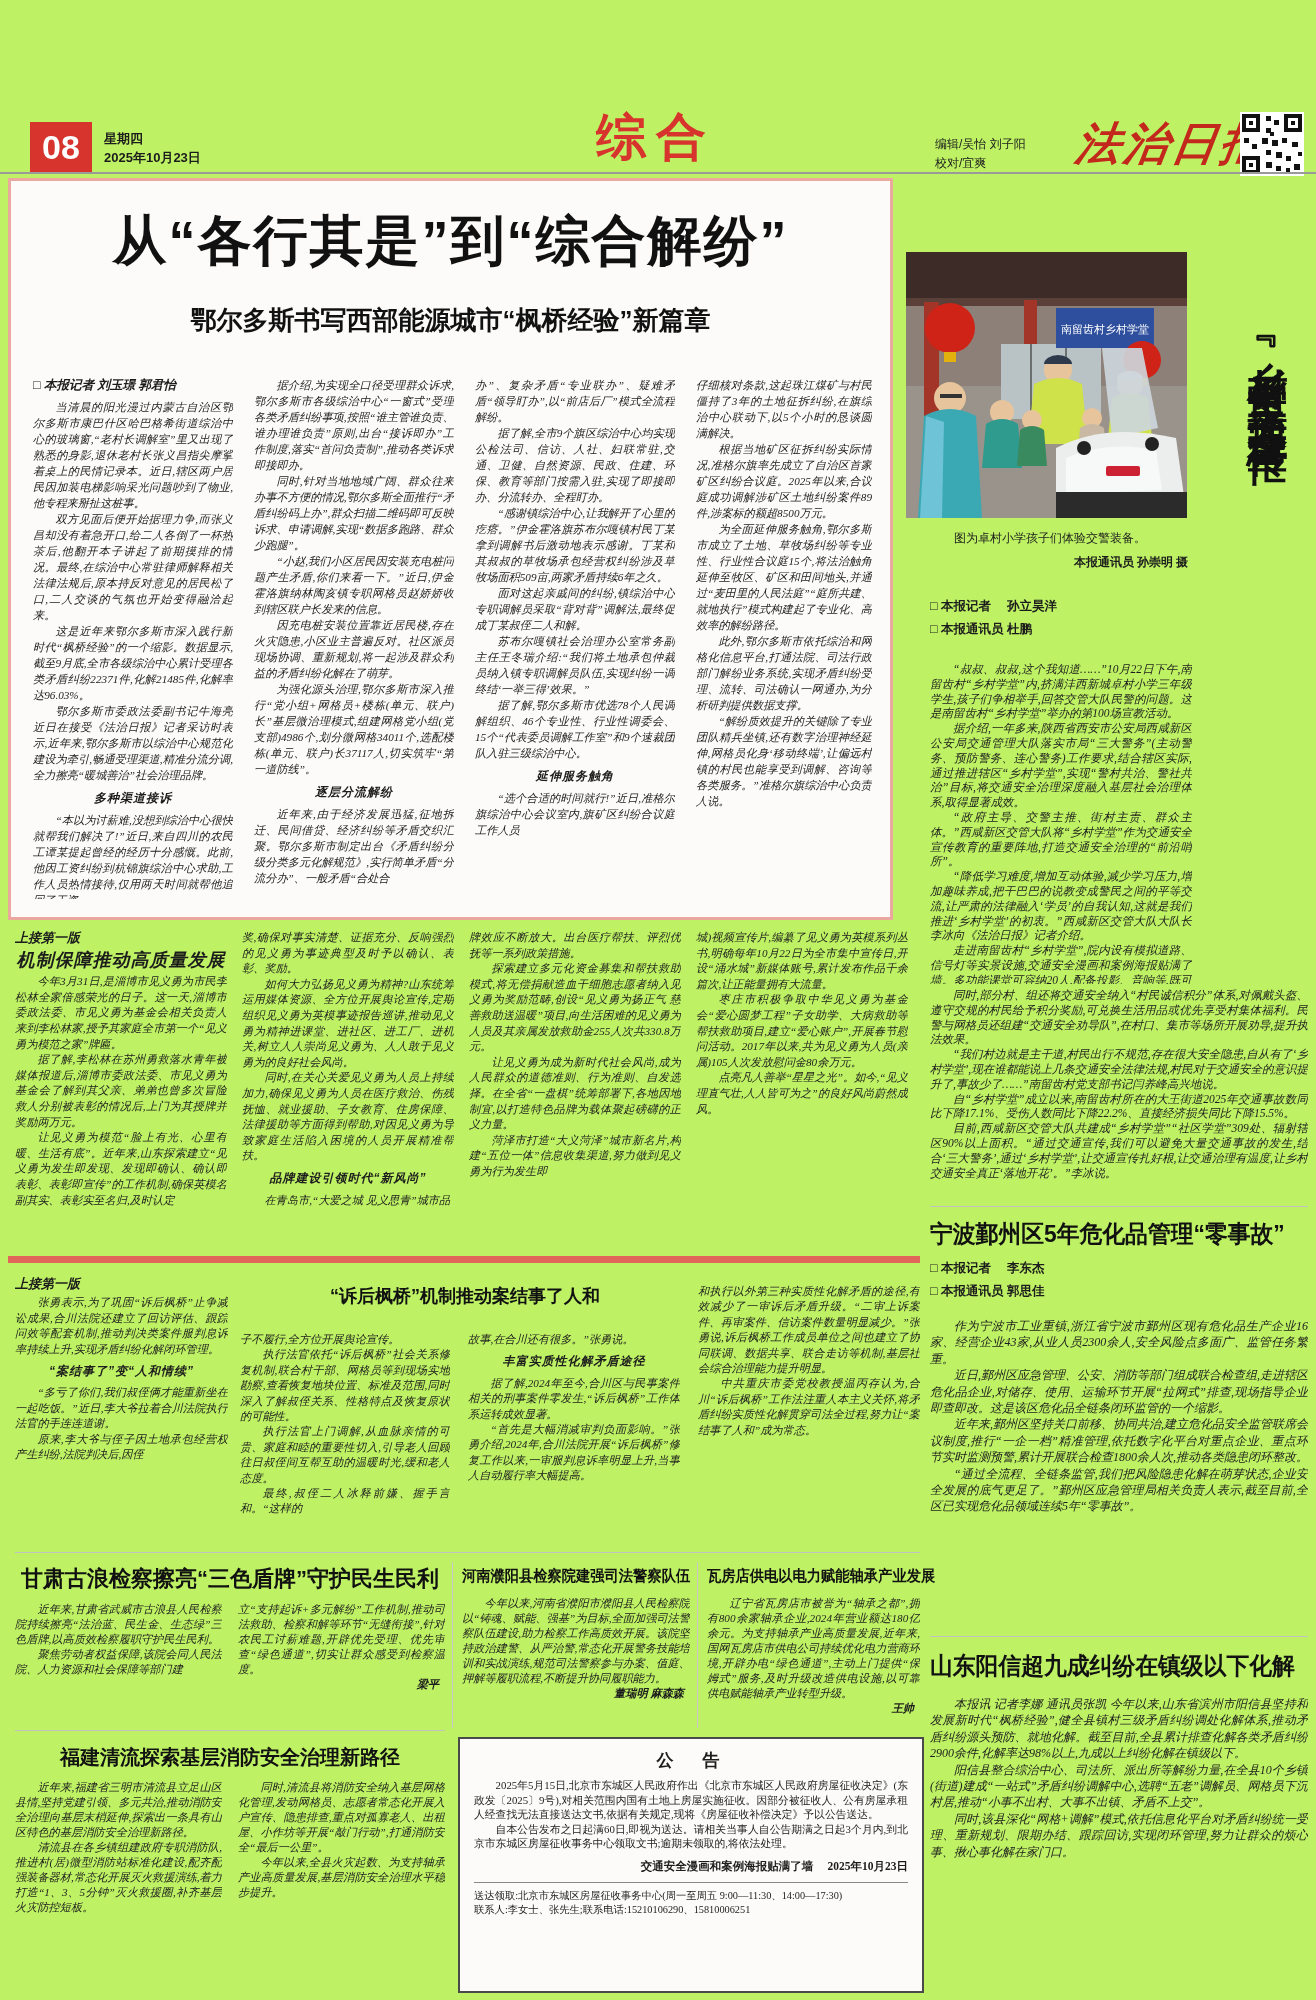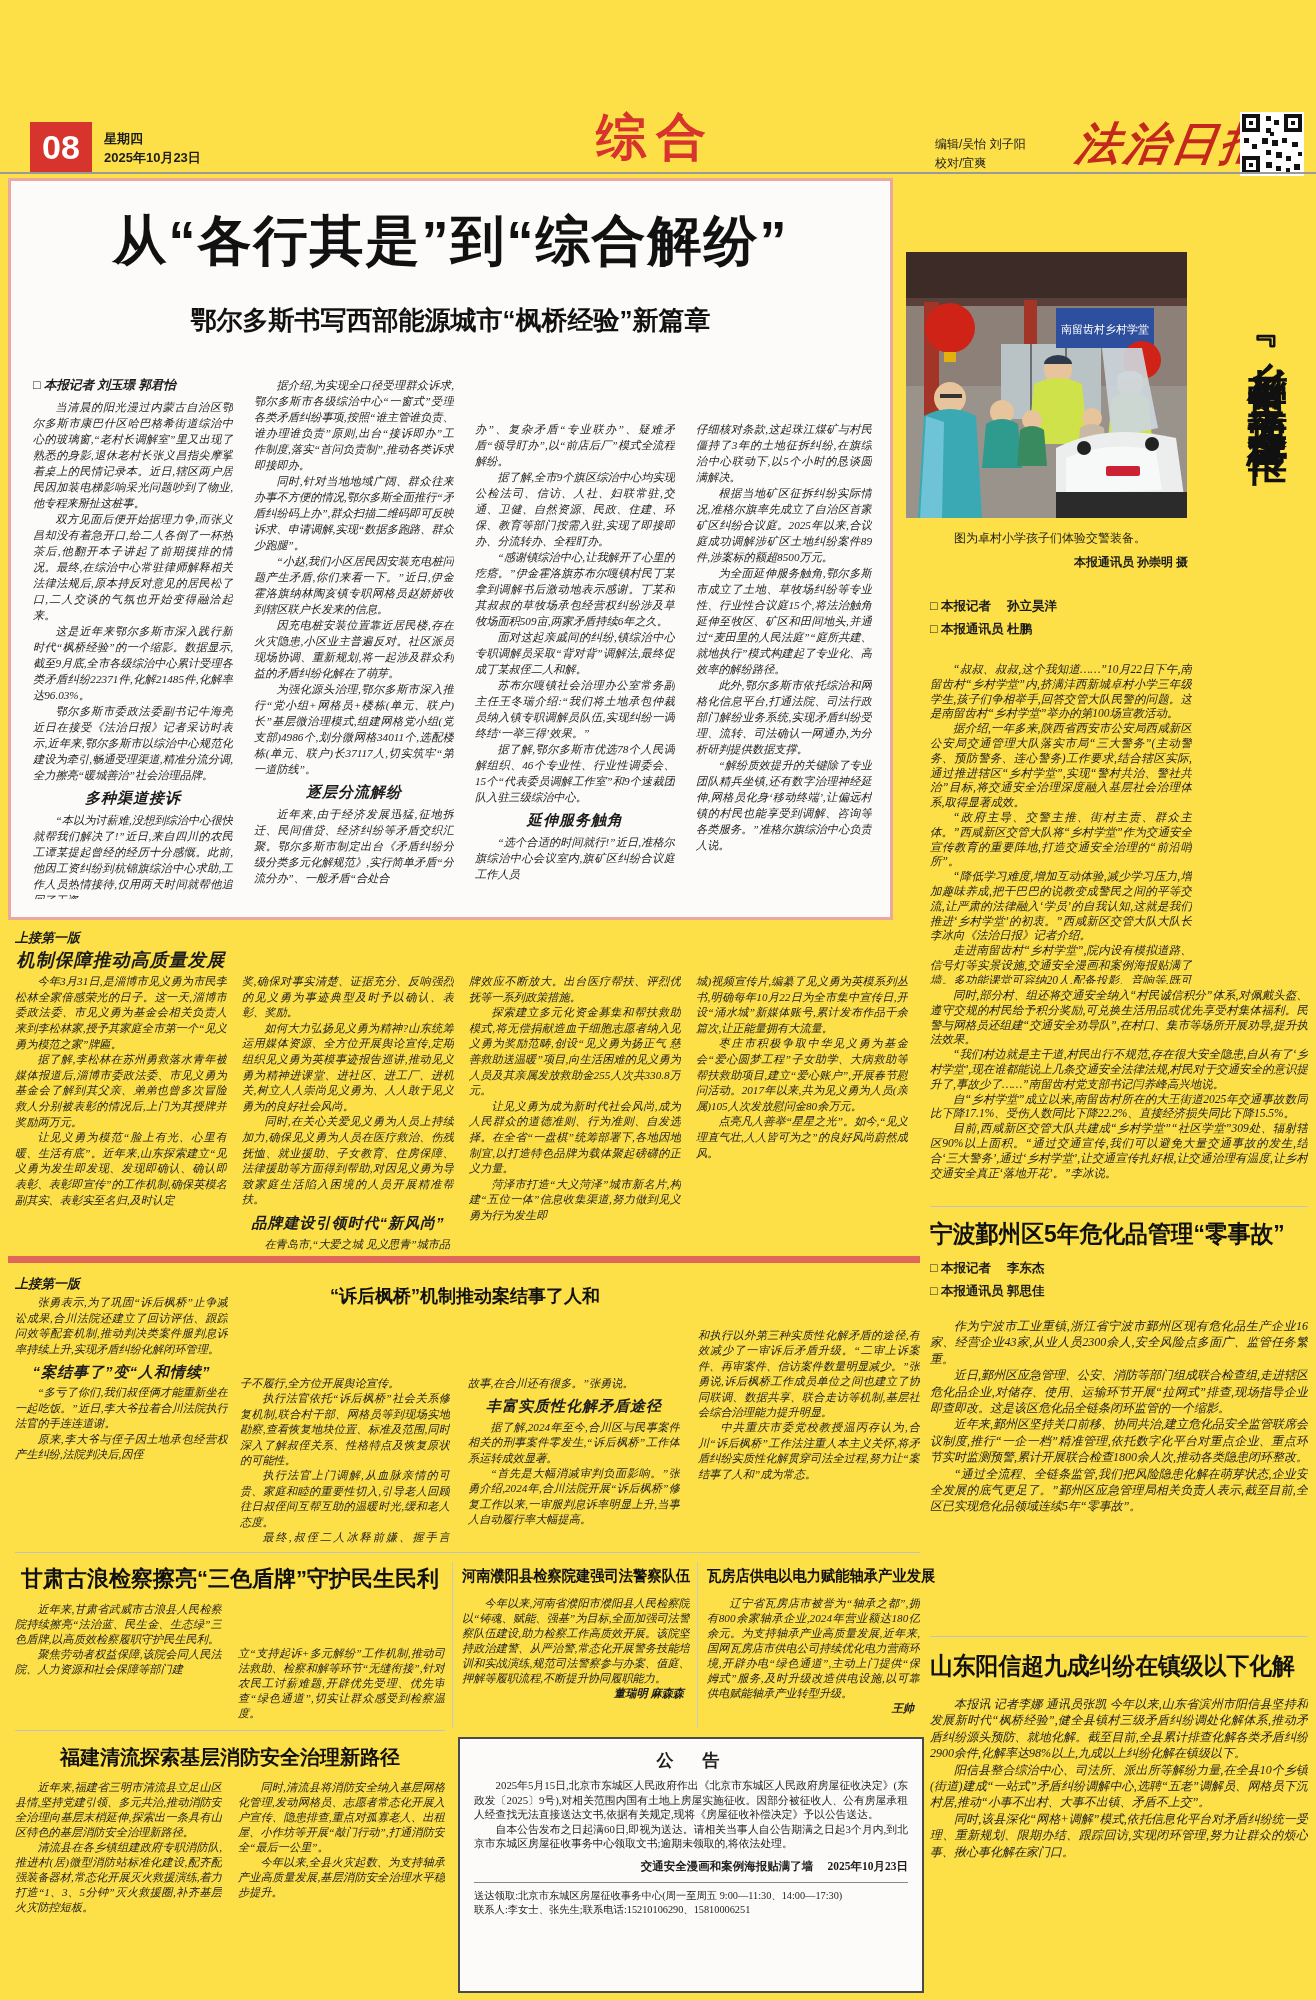--- a/index.html
+++ b/index.html
@@ -1,26 +1,26 @@
 <!DOCTYPE html>
 <html><head>
 <meta charset="utf-8">
 <style>
   html,body{margin:0;padding:0;background:#e9e7e2;}
-  #paper{position:relative;width:1316px;height:2000px;background:#fde047;margin:0 auto;overflow:hidden;
+  #paper{position:relative;width:1316px;height:2000px;background:#bef264;margin:0 auto;overflow:hidden;
          font-family:"Liberation Serif",serif;color:#1c1c1c;}
   .abs{position:absolute;}
   .san{font-family:"Liberation Sans",sans-serif;}
   .ser{font-family:"Liberation Serif",serif;}
   .b{font-weight:bold;}
   .tcol{position:absolute;overflow:hidden;text-align:justify;font-style:italic;}
   .tcol p{margin:0;text-indent:2em;}
-  .tcol p.ni{text-indent:0;margin-top:44px;}
+  .tcol p.ni{text-indent:0;}
   .shd{font-family:"Liberation Sans",sans-serif;font-weight:bold;text-align:center;text-indent:0 !important;
-       font-size:15px;margin:7px 0 6px 0 !important;letter-spacing:1px;}
+       font-size:12px;margin:7px 0 6px 0 !important;letter-spacing:1px;}
   .lbl{font-family:"Liberation Sans",sans-serif;font-weight:bold;text-indent:0 !important;font-size:13px;margin-bottom:4px !important;}
   .sig{text-align:right;font-weight:bold;text-indent:0 !important;padding-right:6px;}
   .byl{font-weight:bold;text-indent:0 !important;font-size:12.5px;margin-bottom:6px !important;}
   .hl{font-family:"Liberation Sans",sans-serif;font-weight:900;color:#111;}
   .rule{background:#9a9a9a;}
   .vline{position:absolute;width:1px;background:#c9c9c9;}
   .hline{position:absolute;height:1px;background:#c2c2c2;}
   #mainbox{position:absolute;left:8px;top:178px;width:879px;height:736px;border:3px solid #eaa89f;background:#fcfbf9;}
   .cap{font-size:12px;}
   .vtitle{writing-mode:vertical-rl;text-orientation:upright;font-weight:bold;font-size:40px;letter-spacing:7px;

